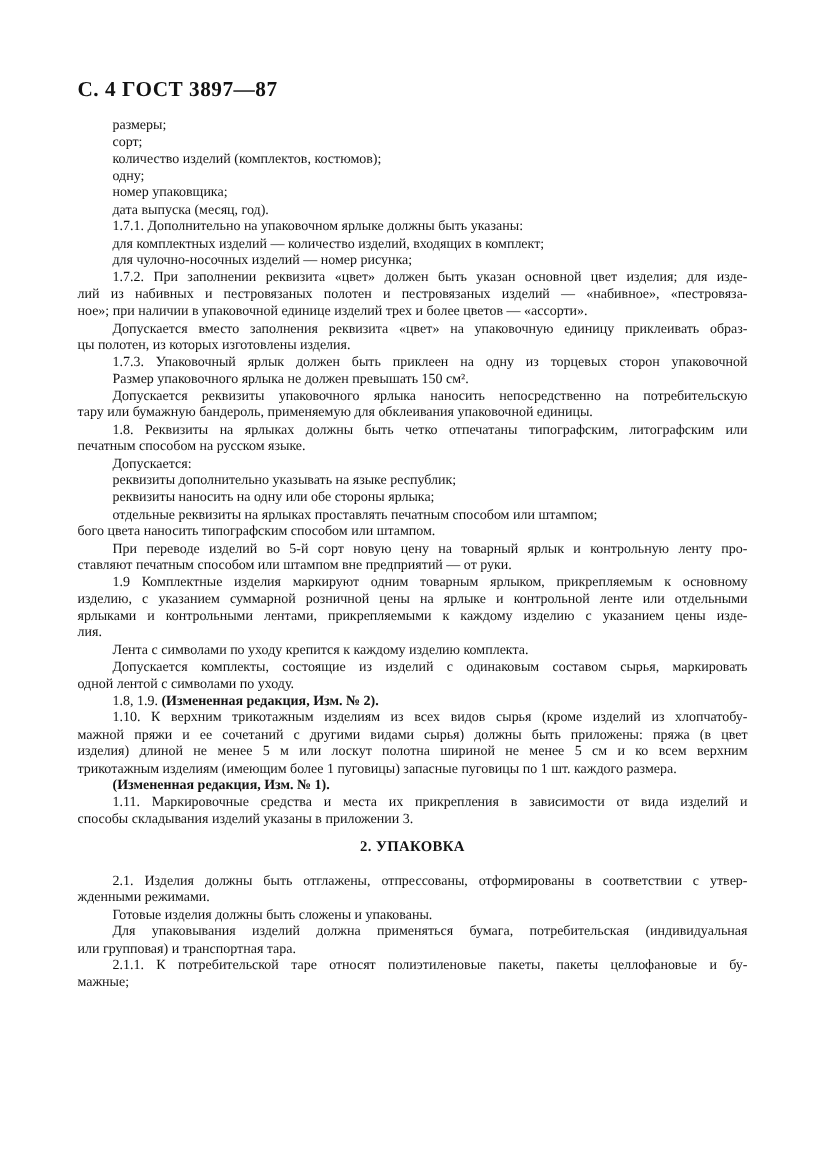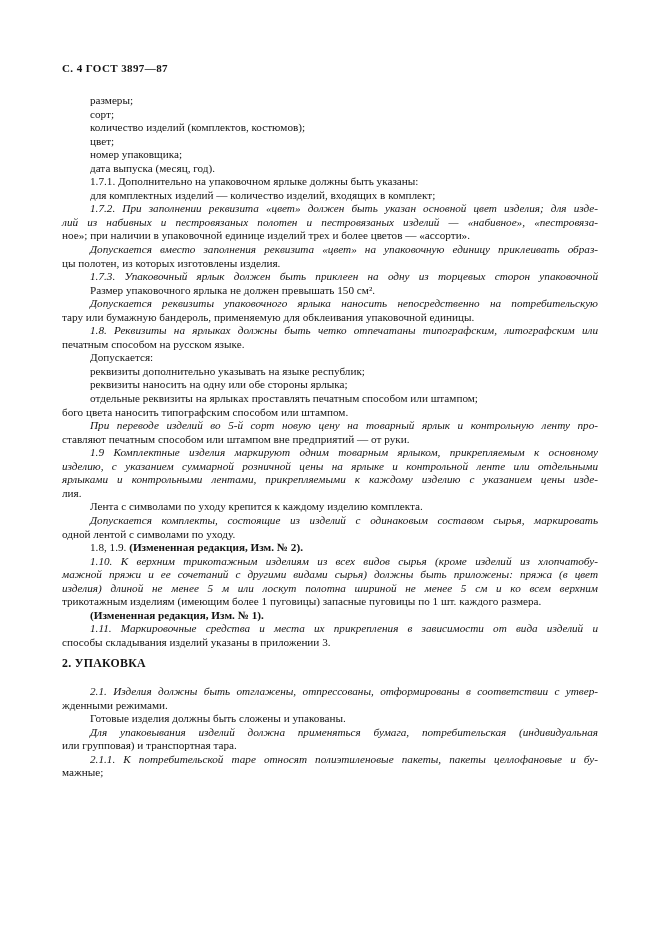--- a/index.html
+++ b/index.html
@@ -10,59 +10,61 @@
     height: 936px;
     background: #ffffff;
     overflow: hidden;
     font-family: "Liberation Serif", serif;
     color: #131313;
   }
   .doc-header {
     position: absolute;
     left: 62px;
     top: 62px;
-    font-size: 11px;
+    font-size: 17px;
     font-weight: bold;
     letter-spacing: 0.4px;
     white-space: nowrap;
   }
   .doc-body {
     position: absolute;
     left: 62px;
     top: 94px;
     width: 536px;
     font-size: 11.2px;
     line-height: 13.55px;
   }
   .line { min-height: 13.55px; }
   .ind { text-indent: 28px; }
-  .just { text-align: justify; text-align-last: justify; font-style: italic; }
+  .just { text-align: justify; text-align-last: justify; }
   .bold { font-weight: bold; }
   .sec-heading {
     margin: 8px 0 14px 0;
+    text-align: center;
     font-weight: bold;
     font-size: 11.8px;
     letter-spacing: 0.3px;
   }
 </style>
 </head>
 <body>
 
 <div class="page">
   <div class="doc-header">С. 4 ГОСТ 3897—87</div>
   <div class="doc-body">
     <div id="lines-before">
         <div class="line ind"><span>размеры;</span></div>
         <div class="line ind"><span>сорт;</span></div>
         <div class="line ind"><span>количество изделий (комплектов, костюмов);</span></div>
-        <div class="line ind"><span>цвет;</span></div>
+        <div class="line ind"><span>одну;</span></div>
         <div class="line ind"><span>номер упаковщика;</span></div>
         <div class="line ind"><span>дата выпуска (месяц, год).</span></div>
         <div class="line ind"><span>1.7.1. Дополнительно на упаковочном ярлыке должны быть указаны:</span></div>
         <div class="line ind"><span>для комплектных изделий — количество изделий, входящих в комплект;</span></div>
+        <div class="line ind"><span>для чулочно-носочных изделий — номер рисунка;</span></div>
         <div class="line ind just"><span>1.7.2. При заполнении реквизита «цвет» должен быть указан основной цвет изделия; для изде-</span></div>
         <div class="line just"><span>лий из набивных и пестровязаных полотен и пестровязаных изделий — «набивное», «пестровяза-</span></div>
         <div class="line"><span>ное»; при наличии в упаковочной единице изделий трех и более цветов — «ассорти».</span></div>
         <div class="line ind just"><span>Допускается вместо заполнения реквизита «цвет» на упаковочную единицу приклеивать образ-</span></div>
         <div class="line"><span>цы полотен, из которых изготовлены изделия.</span></div>
         <div class="line ind just"><span>1.7.3. Упаковочный ярлык должен быть приклеен на одну из торцевых сторон упаковочной</span></div>
         <div class="line ind"><span>Размер упаковочного ярлыка не должен превышать 150 см².</span></div>
         <div class="line ind just"><span>Допускается реквизиты упаковочного ярлыка наносить непосредственно на потребительскую</span></div>
         <div class="line"><span>тару или бумажную бандероль, применяемую для обклеивания упаковочной единицы.</span></div>
         <div class="line ind just"><span>1.8. Реквизиты на ярлыках должны быть четко отпечатаны типографским, литографским или</span></div>

